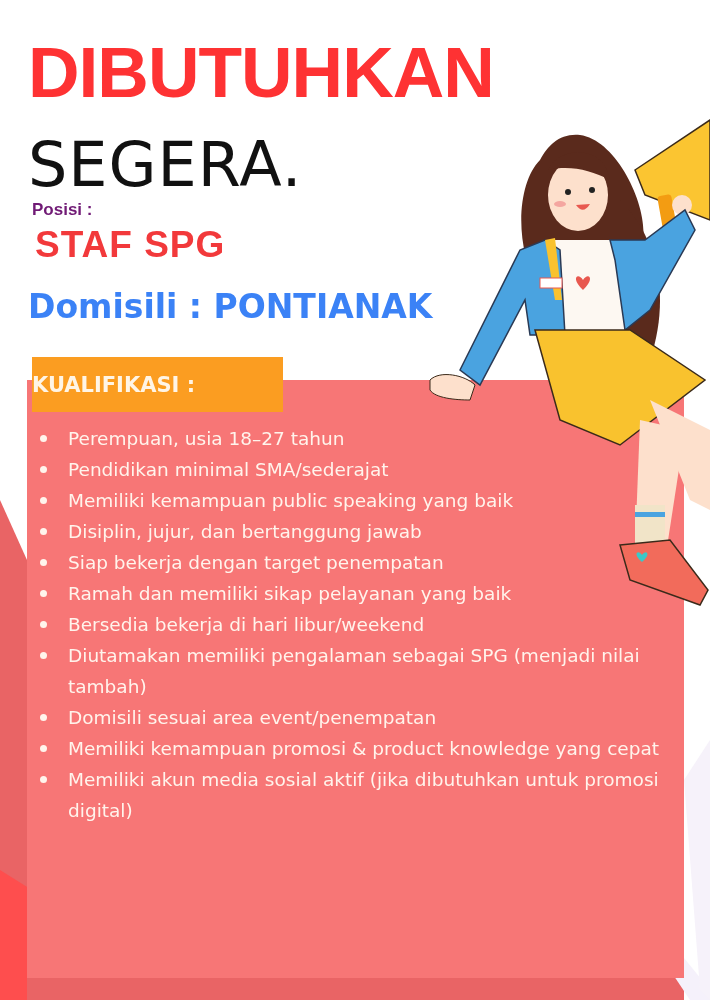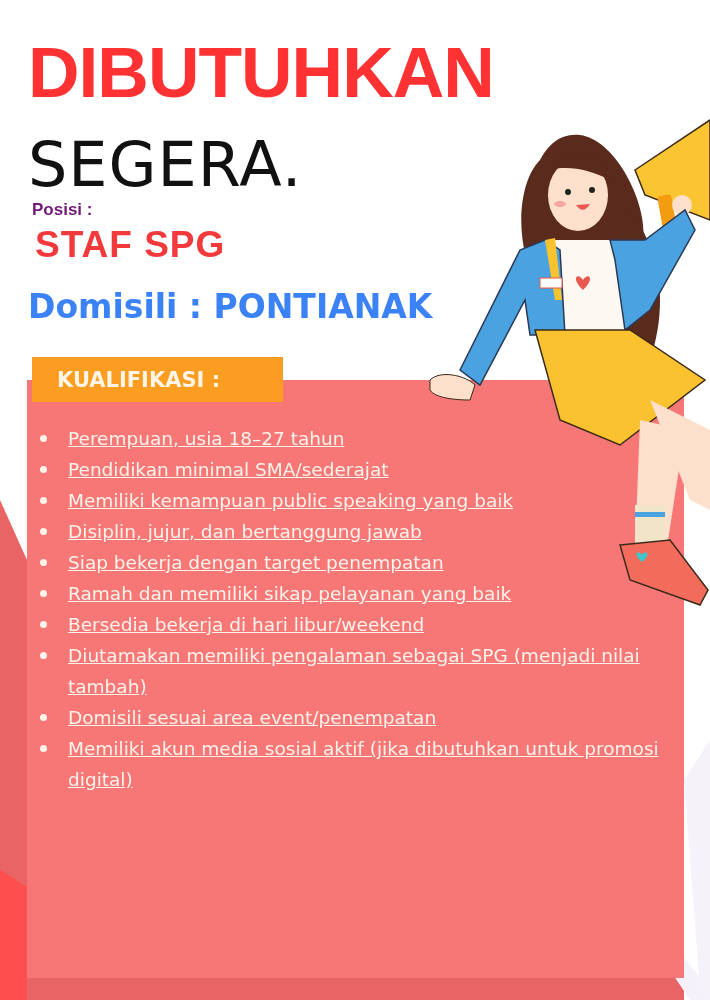--- a/index.html
+++ b/index.html
@@ -36,33 +36,33 @@
   .domisili {
     position: absolute; left: 28px; top: 287px;
     font-family: "DejaVu Sans", sans-serif;
     font-weight: 700; font-size: 33px; color: #3b82f6;
   }
   .panel {
     position: absolute; left: 27px; top: 380px; width: 657px; height: 598px;
     background: #f77676;
   }
   .section-tag {
-    position: absolute; left: 32px; top: 357px; width: 251px; height: 45px;
+    position: absolute; left: 32px; top: 357px; width: 251px; height: 55px;
     background: #fb9d21;
-    display: flex; align-items: center; padding-left: 25px;
+    display: flex; align-items: center; 
     font-family: "DejaVu Sans", sans-serif; font-weight: 700;
     font-size: 21px; color: #fff5e6;
   }
   .list {
     position: absolute; left: 38px; top: 423px; width: 645px;
     list-style: none;
     font-family: "DejaVu Sans", sans-serif; font-size: 18.5px;
     line-height: 31px; color: #fff4ec;
   }
-  .list li { position: relative; padding-left: 30px; padding-right: 8px; text-decoration: underline; }
+  .list li { position: relative; padding-left: 30px; padding-right: 8px; }
   .list li .bullet {
     position: absolute; left: 2px; top: 12px; width: 7px; height: 7px;
     border-radius: 50%; background: #fff4ec;
   }
   .illustration { position: absolute; left: 420px; top: 100px; width: 290px; height: 520px; }
 </style>
 </head>
 <body>
 
 <svg class="bg-layer" viewBox="0 0 710 1000">
@@ -87,20 +87,21 @@
 <ul class="list">
   <li><span class="bullet"></span><span>Perempuan, usia 18–27 tahun</span></li>
   <li><span class="bullet"></span><span>Pendidikan minimal SMA/sederajat</span></li>
   <li><span class="bullet"></span><span>Memiliki kemampuan public speaking yang baik</span></li>
   <li><span class="bullet"></span><span>Disiplin, jujur, dan bertanggung jawab</span></li>
   <li><span class="bullet"></span><span>Siap bekerja dengan target penempatan</span></li>
   <li><span class="bullet"></span><span>Ramah dan memiliki sikap pelayanan yang baik</span></li>
   <li><span class="bullet"></span><span>Bersedia bekerja di hari libur/weekend</span></li>
   <li><span class="bullet"></span><span>Diutamakan memiliki pengalaman sebagai SPG (menjadi nilai tambah)</span></li>
   <li><span class="bullet"></span><span>Domisili sesuai area event/penempatan</span></li>
+  <li><span class="bullet"></span><span>Memiliki kemampuan promosi &amp; product knowledge yang cepat</span></li>
   <li><span class="bullet"></span><span>Memiliki akun media sosial aktif (jika dibutuhkan untuk promosi digital)</span></li>
 </ul>
 
 <svg class="illustration" viewBox="0 0 290 520">
 
   <path d="M120,60 C100,80 95,130 110,170 C130,190 200,200 220,150 C235,120 200,40 160,35 C140,33 128,45 120,60 Z" fill="#5a2a1c"></path>
   <path d="M200,100 C240,140 250,200 230,260 L200,230 Z" fill="#5a2a1c"></path>
 
   <ellipse cx="158" cy="95" rx="30" ry="36" fill="#fde0cc"></ellipse>
   <path d="M128,70 C140,45 185,45 190,80 C170,70 150,65 128,70 Z" fill="#5a2a1c"></path>

